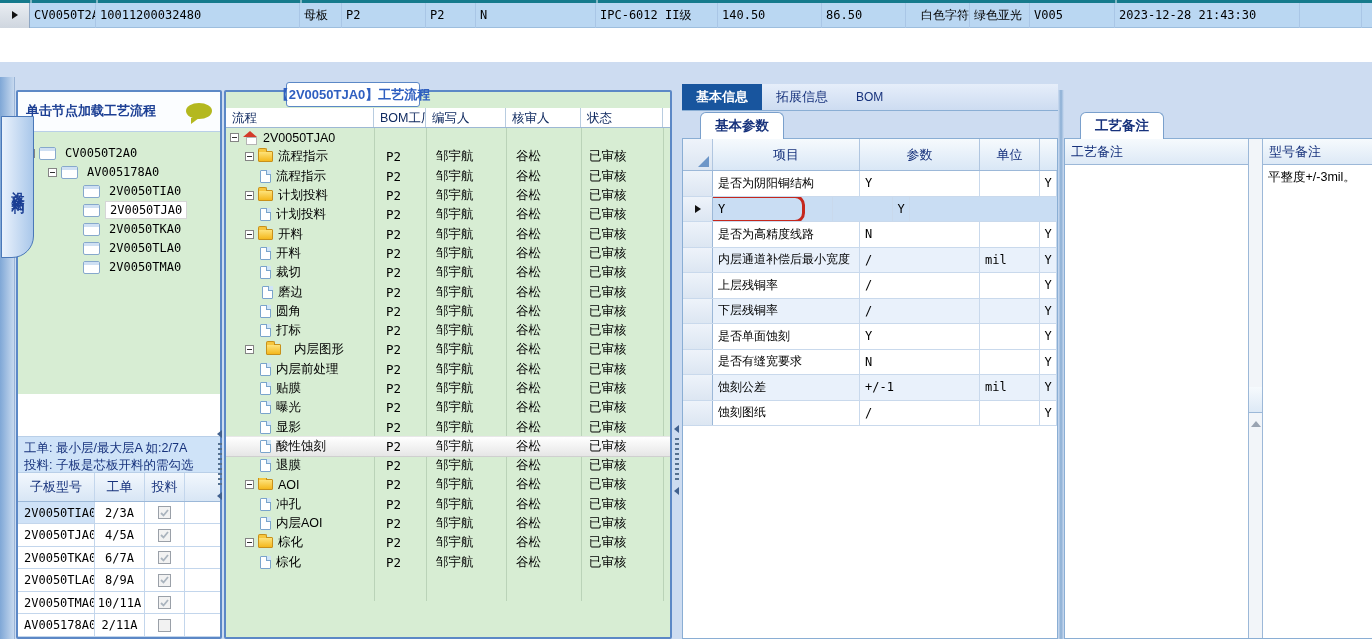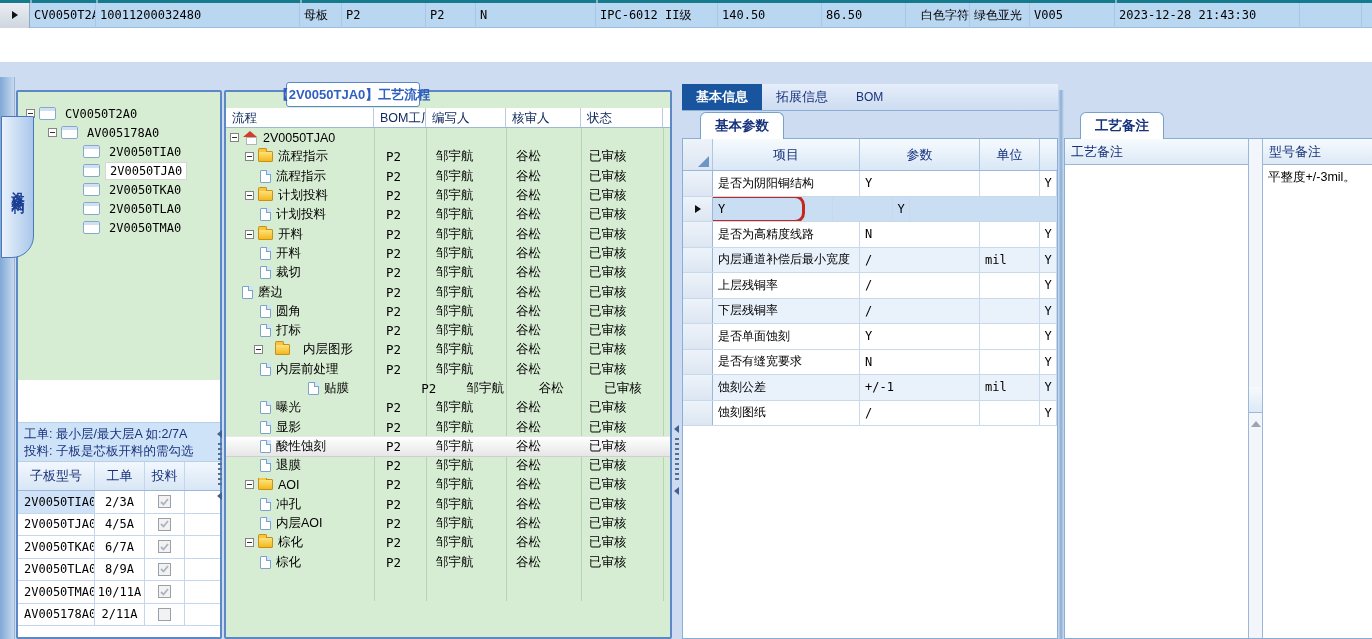--- a/index.html
+++ b/index.html
@@ -158,20 +158,24 @@
   </div>
 
   <div class="lower"></div>
 
   <div class="left-strip"></div>
   <div class="left-vtab">
       <span>设备结构</span>
     </div>
 
   <div class="panel" id="left-panel">
+    <div class="dev-header">
+      <span class="dev-hint">单击节点加载工艺流程</span>
+      <span class="bubble-icon"></span>
+    </div>
     <div class="dev-tree" id="dev-tree">
         <div class="tree-item" style="padding-left: 8px;">
     <span class="expander"></span>
     <span class="win-icon"></span>
     <span class="lbl">CV0050T2A0</span>
   </div>
         <div class="tree-item" style="padding-left: 30px;">
     <span class="expander"></span>
     <span class="win-icon"></span>
     <span class="lbl">AV005178A0</span>
@@ -390,21 +394,21 @@
 
       <span class="file-icon"></span>
       <span class="lbl">裁切</span>
     </div>
     <div class="fc" style="width:52px;padding-left:12px;font-family:'DejaVu Sans Mono','Liberation Mono',monospace;">P2</div>
     <div class="fc" style="width:80px;padding-left:10px;">邹宇航</div>
     <div class="fc" style="width:75px;padding-left:10px;">谷松</div>
     <div class="fc" style="width:82px;padding-left:8px;">已审核</div>
   </div>
         <div class="flow-row">
-    <div class="fc fc-tree" style="width: 148px; padding-left: 16px;">
+    <div class="fc fc-tree" style="width: 148px; padding-left: 36px;">
 
       <span class="file-icon"></span>
       <span class="lbl">磨边</span>
     </div>
     <div class="fc" style="width:52px;padding-left:12px;font-family:'DejaVu Sans Mono','Liberation Mono',monospace;">P2</div>
     <div class="fc" style="width:80px;padding-left:10px;">邹宇航</div>
     <div class="fc" style="width:75px;padding-left:10px;">谷松</div>
     <div class="fc" style="width:82px;padding-left:8px;">已审核</div>
   </div>
         <div class="flow-row">
@@ -423,21 +427,21 @@
 
       <span class="file-icon"></span>
       <span class="lbl">打标</span>
     </div>
     <div class="fc" style="width:52px;padding-left:12px;font-family:'DejaVu Sans Mono','Liberation Mono',monospace;">P2</div>
     <div class="fc" style="width:80px;padding-left:10px;">邹宇航</div>
     <div class="fc" style="width:75px;padding-left:10px;">谷松</div>
     <div class="fc" style="width:82px;padding-left:8px;">已审核</div>
   </div>
         <div class="flow-row">
-    <div class="fc fc-tree" style="width: 148px; padding-left: 28px; gap: 8px;">
+    <div class="fc fc-tree" style="width: 148px; padding-left: 19px; gap: 8px;">
       <span class="expander"></span>
       <span class="folder-icon"></span>
       <span class="lbl">内层图形</span>
     </div>
     <div class="fc" style="width:52px;padding-left:12px;font-family:'DejaVu Sans Mono','Liberation Mono',monospace;">P2</div>
     <div class="fc" style="width:80px;padding-left:10px;">邹宇航</div>
     <div class="fc" style="width:75px;padding-left:10px;">谷松</div>
     <div class="fc" style="width:82px;padding-left:8px;">已审核</div>
   </div>
         <div class="flow-row">
@@ -445,21 +449,21 @@
 
       <span class="file-icon"></span>
       <span class="lbl">内层前处理</span>
     </div>
     <div class="fc" style="width:52px;padding-left:12px;font-family:'DejaVu Sans Mono','Liberation Mono',monospace;">P2</div>
     <div class="fc" style="width:80px;padding-left:10px;">邹宇航</div>
     <div class="fc" style="width:75px;padding-left:10px;">谷松</div>
     <div class="fc" style="width:82px;padding-left:8px;">已审核</div>
   </div>
         <div class="flow-row">
-    <div class="fc fc-tree" style="width: 148px; padding-left: 34px; margin-left: 48px;">
+    <div class="fc fc-tree" style="width: 148px; padding-left: 34px;">
 
       <span class="file-icon"></span>
       <span class="lbl">贴膜</span>
     </div>
     <div class="fc" style="width:52px;padding-left:12px;font-family:'DejaVu Sans Mono','Liberation Mono',monospace;">P2</div>
     <div class="fc" style="width:80px;padding-left:10px;">邹宇航</div>
     <div class="fc" style="width:75px;padding-left:10px;">谷松</div>
     <div class="fc" style="width:82px;padding-left:8px;">已审核</div>
   </div>
         <div class="flow-row">

